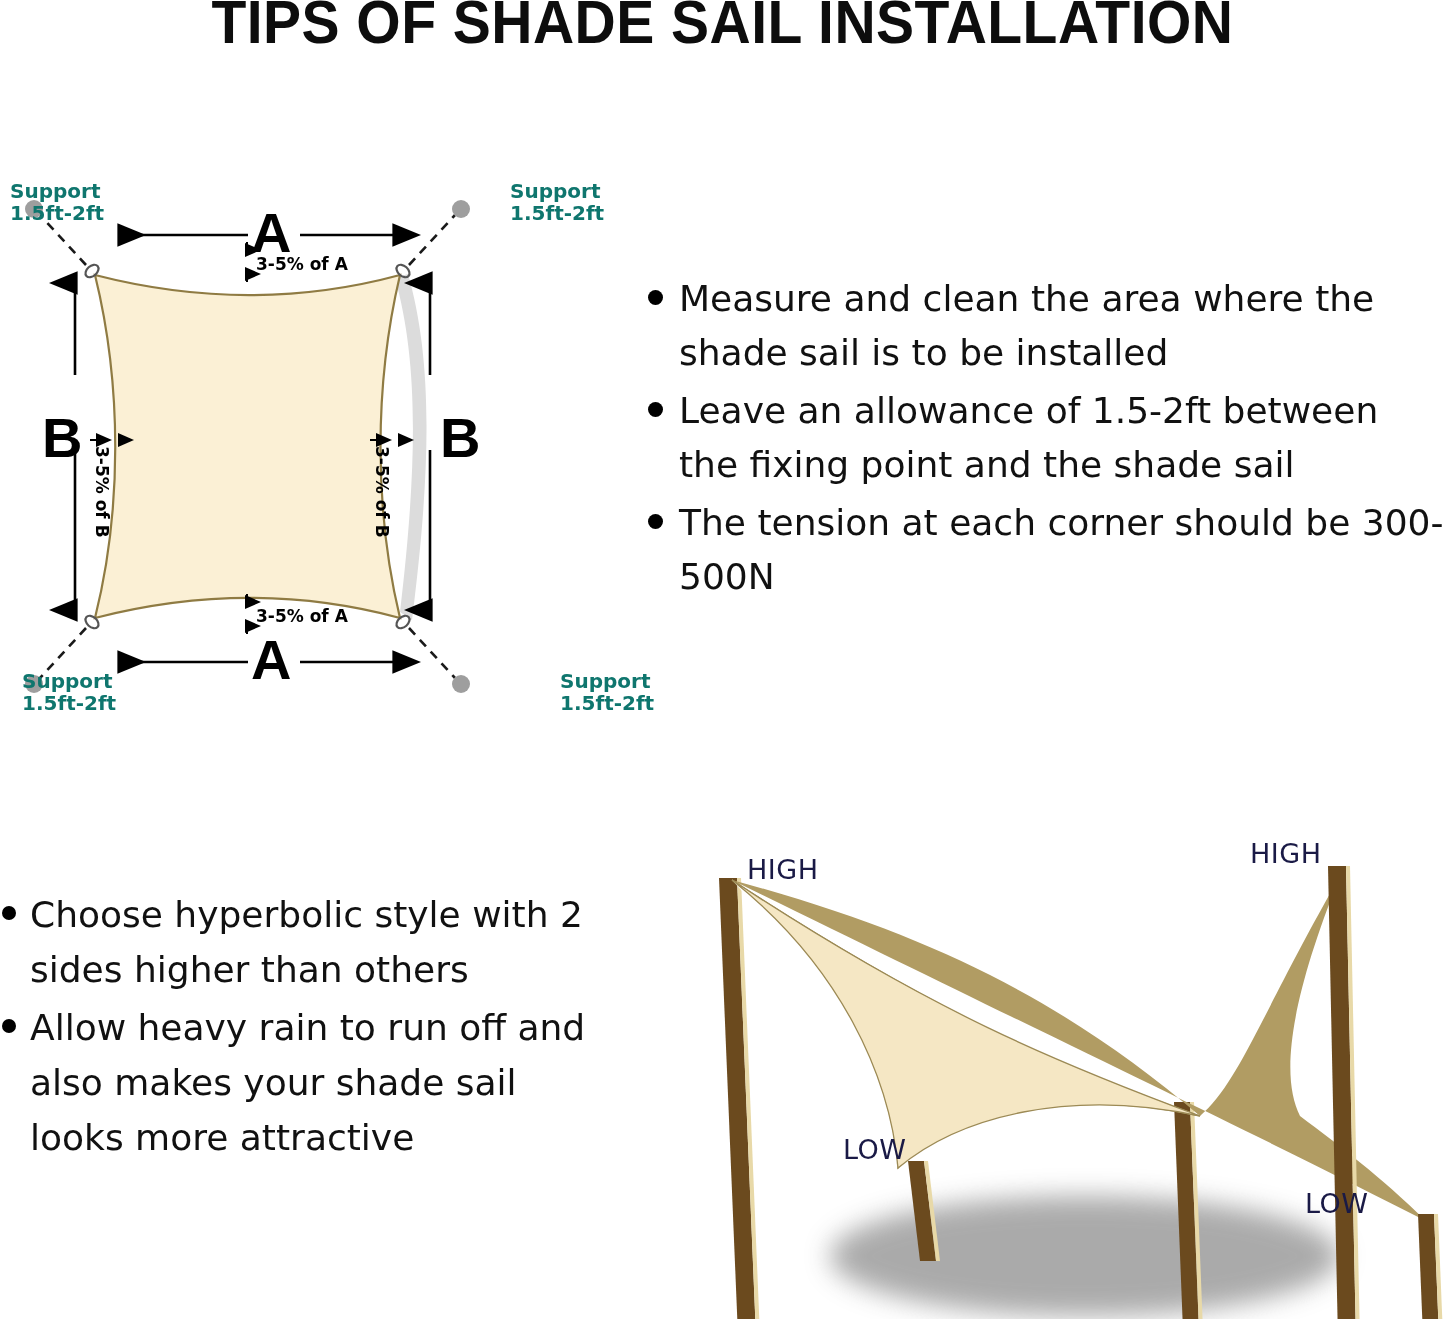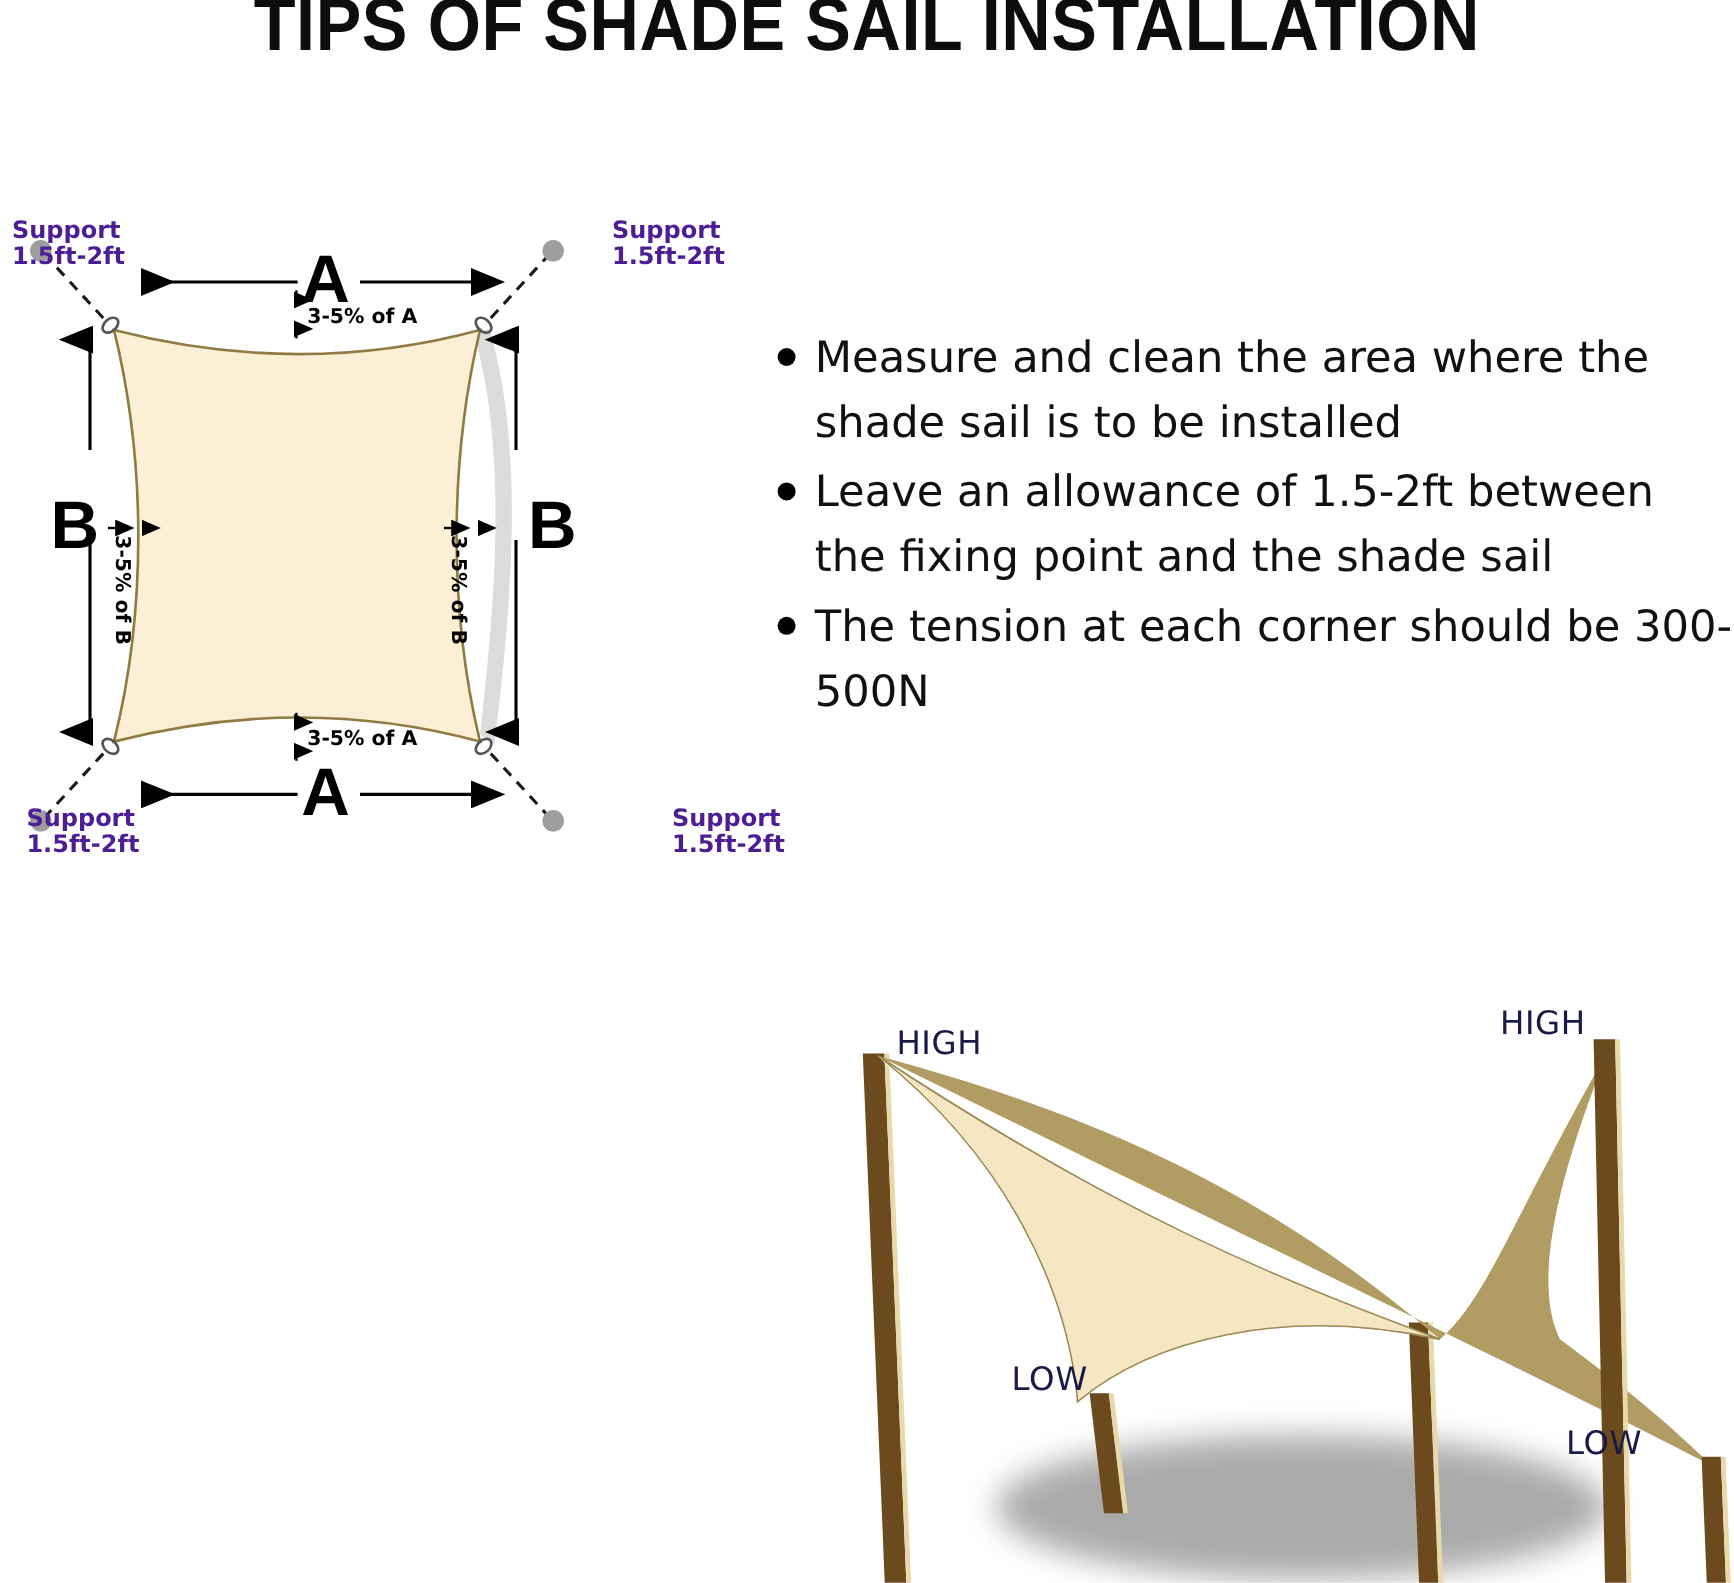--- a/index.html
+++ b/index.html
@@ -46,21 +46,21 @@
     height: 580px;
   }
   #rect-diagram { top: 150px; }
 
   .supp-label {
     position: absolute;
     font-family: "DejaVu Sans", sans-serif;
     font-size: 20px;
     font-weight: 600;
     line-height: 1.12;
-    color: #4c1d95;
+    color: #0f766e;
     white-space: nowrap;
   }
   .supp-label span { display: block; }
 
   .dim-letter {
     position: absolute;
     font-family: "Liberation Sans", sans-serif;
     font-weight: bold;
     font-size: 56px;
     line-height: 1;
@@ -291,20 +291,28 @@
     </li>
     <li class="bullet-item">
       <span class="bullet-dot"></span>
       <span class="bullet-text">The tension at each corner should be 300-500N</span>
     </li>
   </ul>
 </div>
 
 <div id="tips-bottom-left">
   <ul class="bullet-list">
+    <li class="bullet-item">
+      <span class="bullet-dot"></span>
+      <span class="bullet-text">Choose hyperbolic style with 2 sides higher than others</span>
+    </li>
+    <li class="bullet-item">
+      <span class="bullet-dot"></span>
+      <span class="bullet-text">Allow heavy rain to run off and also makes your shade sail looks more attractive</span>
+    </li>
   </ul>
 </div>
 
 <div id="hyper-diagram">
   <svg width="805" height="549" viewBox="0 0 805 549">
     <defs>
       <filter id="groundBlur" x="-30%" y="-60%" width="160%" height="240%">
         <feGaussianBlur stdDeviation="13"></feGaussianBlur>
       </filter>
     </defs>

